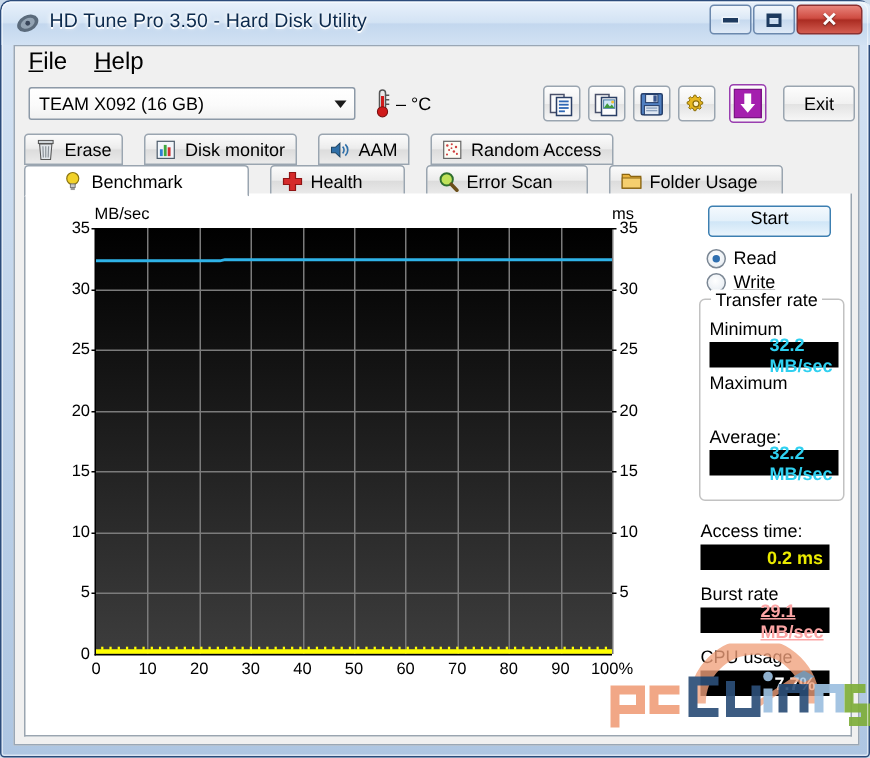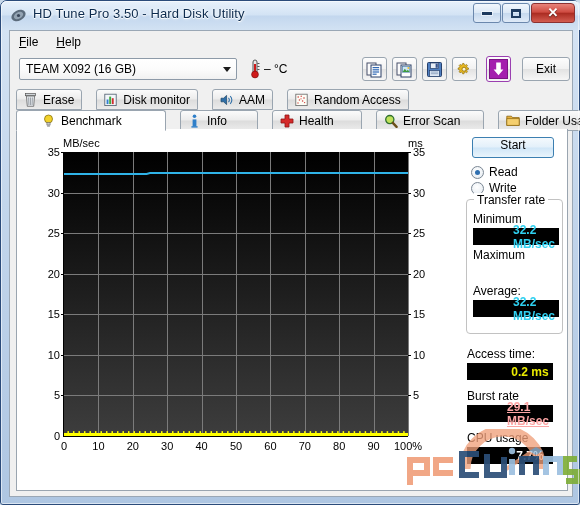--- a/index.html
+++ b/index.html
@@ -65,21 +65,21 @@
     border: 1px solid #9aa7b5;
   }
 
   
   #menubar {
     position: absolute; left: 0; top: 0; width: 100%; height: 21px;
     background: #f0f0f0;
     display: flex; align-items: center;
   }
   .menu-item {
-    padding: 2px 9px; font-size: 12px; color: #000; cursor: pointer;
+    padding: 2px 9px; font-size: 16px; color: #000; cursor: pointer;
   }
   .mn { text-decoration: underline; }
 
   
   #toolbar {
     position: absolute; left: 0; top: 21px; width: 100%; height: 38px;
   }
   #drive-select {
     position: absolute; left: 9px; top: 6px; width: 218px; height: 22px;
     border: 1px solid #8d9aa8; border-radius: 2px;
@@ -394,30 +394,20 @@
           <span class="tab-ico" style="margin-left:18px;">
             <svg width="11" height="14" viewBox="0 0 11 14">
               <circle cx="5.5" cy="5" r="4" fill="#f2d22a" stroke="#8a7310" stroke-width=".8"></circle>
               <rect x="3.9" y="8.6" width="3.2" height="2.4" fill="#c9c9c9" stroke="#6b6b6b" stroke-width=".6"></rect>
               <rect x="4.1" y="11.2" width="2.8" height="1.5" fill="#9a9a9a"></rect>
             </svg>
           </span>
           <span>Benchmark</span>
         </div>
 
-        <div class="tab" style="width:78px;">
-          <span class="tab-ico">
-            <svg width="9" height="14" viewBox="0 0 9 14">
-              <circle cx="4.5" cy="2.2" r="1.8" fill="#2f7fc9"></circle>
-              <path d="M2.6 5.4 L6.4 5.4 L6.4 12.6 L2.6 12.6 Z" fill="#2f7fc9"></path>
-              <rect x="1.4" y="12.2" width="6.2" height="1.4" fill="#2f7fc9"></rect>
-            </svg>
-          </span>
-          <span>Info</span>
-        </div>
 
         <div class="tab" style="width:90px;">
           <span class="tab-ico">
             <svg width="14" height="14" viewBox="0 0 14 14">
               <path d="M5 1 H9 V5 H13 V9 H9 V13 H5 V9 H1 V5 H5 Z" fill="#d52b2b" stroke="#8f1414" stroke-width=".8"></path>
             </svg>
           </span>
           <span>Health</span>
         </div>
 

